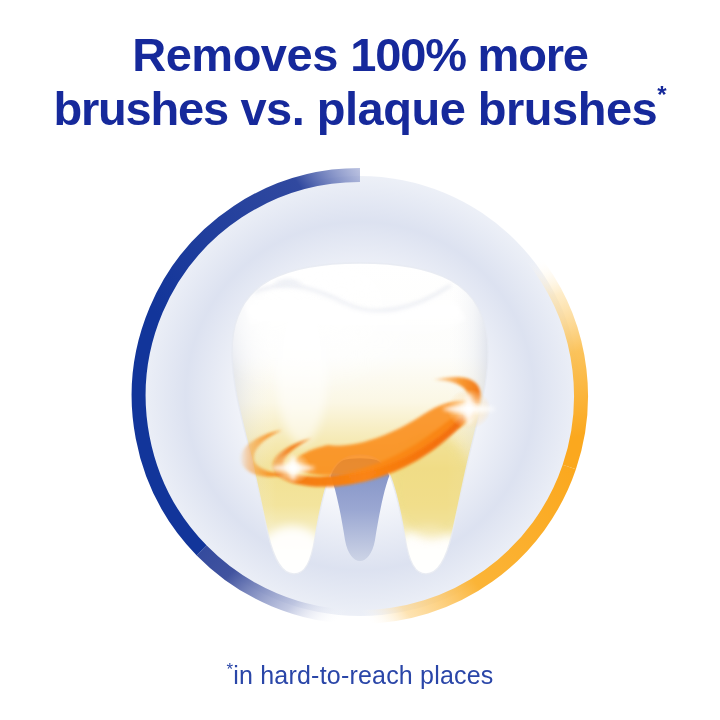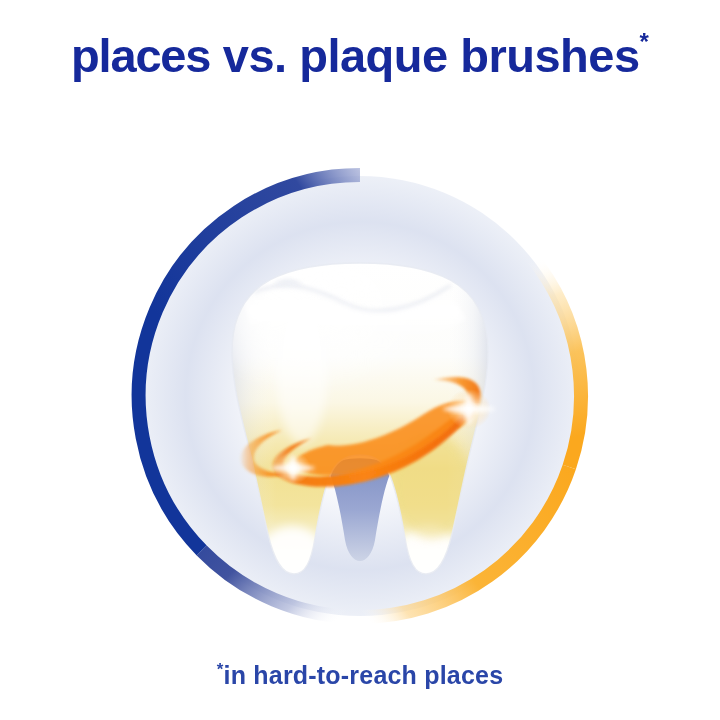--- a/index.html
+++ b/index.html
@@ -83,35 +83,38 @@
 
   
   #footnote {
     position: absolute;
     left: 0;
     top: 660px;
     width: 720px;
     text-align: center;
     color: #2A46A8;
     font-size: 25px;
-    font-weight: 700;
+    font-weight: 400;
     letter-spacing: 0.2px;
     white-space: nowrap;
   }
   #footnote .fstar {
     font-size: 17px;
     vertical-align: 9px;
   }
 </style>
 </head>
 <body>
 
 <div id="headline">
   <span class="ln">
-    <span class="hvy">places</span><span class="reg"> vs. plaque brushes</span><span class="star">*</span>
+    <span class="reg">Removes </span><span class="hvy">100% more</span>
+  </span>
+  <span class="ln">
+    <span class="hvy">brushes</span><span class="reg"> vs. plaque brushes</span><span class="star">*</span>
   </span>
 </div>
 
 <div id="circle-badge">
 
   <div id="inner-glow"></div>
 
   <svg id="tooth-svg" viewBox="0 0 456 456">
     <defs>
 

